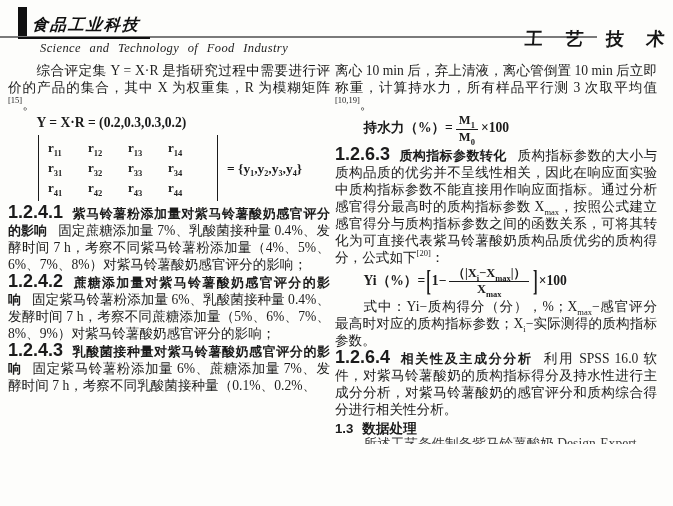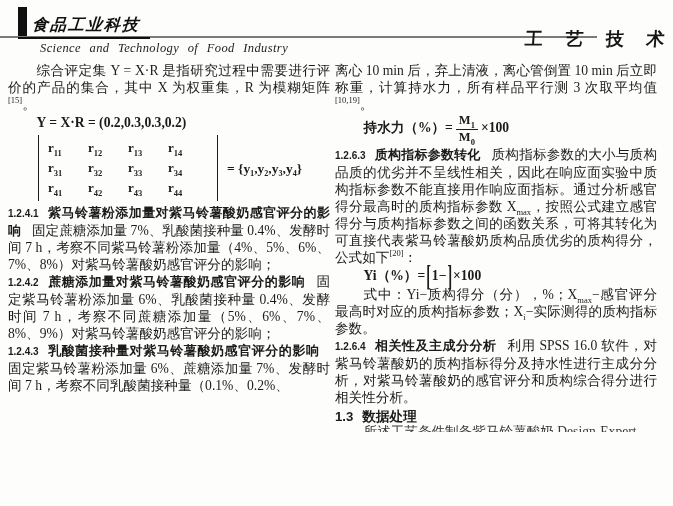--- a/index.html
+++ b/index.html
@@ -20,21 +20,21 @@
   .logo-title{font-weight:bold;font-style:italic;font-size:16px;letter-spacing:2px;color:#101010;transform:skewX(-4deg);}
   .subtitle{position:absolute;top:41px;left:40px;font-style:italic;font-size:12.5px;word-spacing:5px;letter-spacing:.4px;color:#222;}
   .col-header{position:absolute;top:27px;right:0px;font-weight:bold;font-size:18px;letter-spacing:9px;color:#151515;transform:skewX(-4deg);white-space:nowrap;}
   
   .columns{display:flex;gap:5px;padding:0 6px 0 8px;height:444px;overflow:hidden;}
   .col{width:322px;height:444px;overflow:hidden;font-size:13.6px;line-height:17px;text-align:justify;}
   p{margin:0;}
   .indent{text-indent:2.1em;}
   sup{font-size:8.5px;line-height:0;}
   sub{font-size:8.5px;line-height:0;}
-  .sec-num{font-family:"Liberation Sans","DejaVu Sans",sans-serif;font-weight:700;font-size:10px;margin-right:9px;}
+  .sec-num{font-family:"Liberation Sans","DejaVu Sans",sans-serif;font-weight:700;font-size:18px;margin-right:9px;}
   .sec-title{font-family:"Liberation Sans","DejaVu Sans",sans-serif;font-weight:700;font-size:13px;margin-right:11px;}
   .heading{font-family:"Liberation Sans","DejaVu Sans",sans-serif;font-weight:700;font-size:13.6px;margin-top:2px;}
   .heading .sec-num{font-size:13.2px;}
   
   .eq{font-weight:bold;text-align:left;margin:1px 0;}
   .eq-indent{padding-left:2.1em;}
   .frac{display:inline-block;vertical-align:middle;text-align:center;line-height:1.1;font-size:12.5px;margin:0 3px;}
   .frac .num{display:block;border-bottom:1.3px solid #1b1b1b;padding:0 3px 1px;}
   .frac .den{display:block;padding:1px 3px 0;}
   .bigbr{display:inline-block;transform:scaleY(2.1);font-weight:bold;padding:0 1px;vertical-align:middle;font-size:14px;}
@@ -105,21 +105,21 @@
 
     <div class="col">
 
       <p><span>离心 10 min 后，弃上清液，离心管倒置 10 min 后立即称重，计算持水力，所有样品平行测 3 次取平均值</span><sup>[10,19]</sup><span>。</span></p>
 
       <p class="eq eq-indent"><span>持水力（%）=</span><span class="frac"><span class="num"><span>M</span><sub>1</sub></span><span class="den"><span>M</span><sub>0</sub></span></span><span>×100</span></p>
 
 
       <p><span class="sec-num">1.2.6.3</span><span class="sec-title">质构指标参数转化</span><span>质构指标参数的大小与质构品质的优劣并不呈线性相关，因此在响应面实验中质构指标参数不能直接用作响应面指标。通过分析感官得分最高时的质构指标参数 X</span><sub>max</sub><span>，按照公式建立感官得分与质构指标参数之间的函数关系，可将其转化为可直接代表紫马铃薯酸奶质构品质优劣的质构得分，公式如下</span><sup>[20]</sup><span>：</span></p>
 
-      <p class="eq eq-indent"><span>Yi（%）=</span><span class="bigbr">[</span><span>1−</span><span class="bigbr">]</span><span>×100</span></p>
+      <p class="eq eq-indent"><span>Yi（%）=</span><span class="bigbr">[</span><span>1−</span><span class="frac"><span class="num"><span>（|X</span><sub>i</sub><span>−X</span><sub>max</sub><span>|）</span></span><span class="den"><span>X</span><sub>max</sub></span></span><span class="bigbr">]</span><span>×100</span></p>
 
       <p class="indent"><span>式中：Yi−质构得分（分），%；X</span><sub>max</sub><span>−感官评分最高时对应的质构指标参数；X</span><sub>i</sub><span>−实际测得的质构指标参数。</span></p>
 
       <p><span class="sec-num">1.2.6.4</span><span class="sec-title">相关性及主成分分析</span><span>利用 SPSS 16.0 软件，对紫马铃薯酸奶的质构指标得分及持水性进行主成分分析，对紫马铃薯酸奶的感官评分和质构综合得分进行相关性分析。</span></p>
 
       <p class="heading"><span class="sec-num">1.3</span><span>数据处理</span></p>
 
       <p class="clipped indent">所述工艺条件制备紫马铃薯酸奶 Design-Expert</p>
 
     </div>

